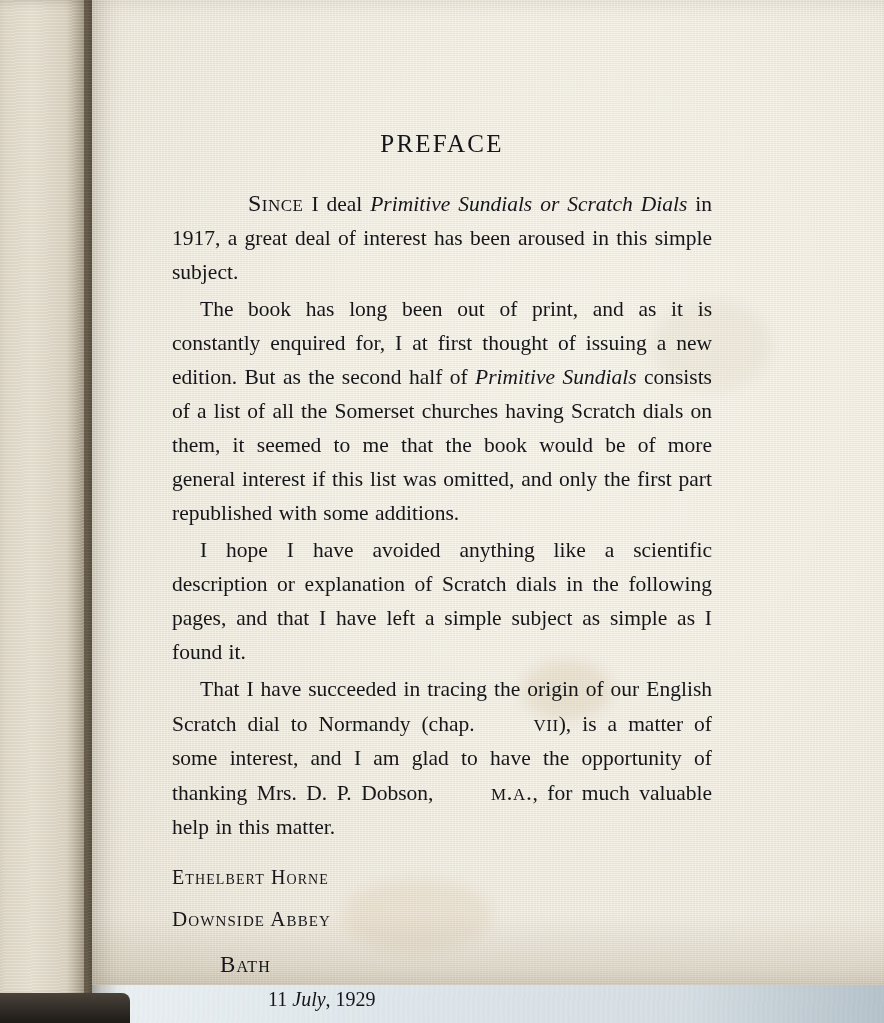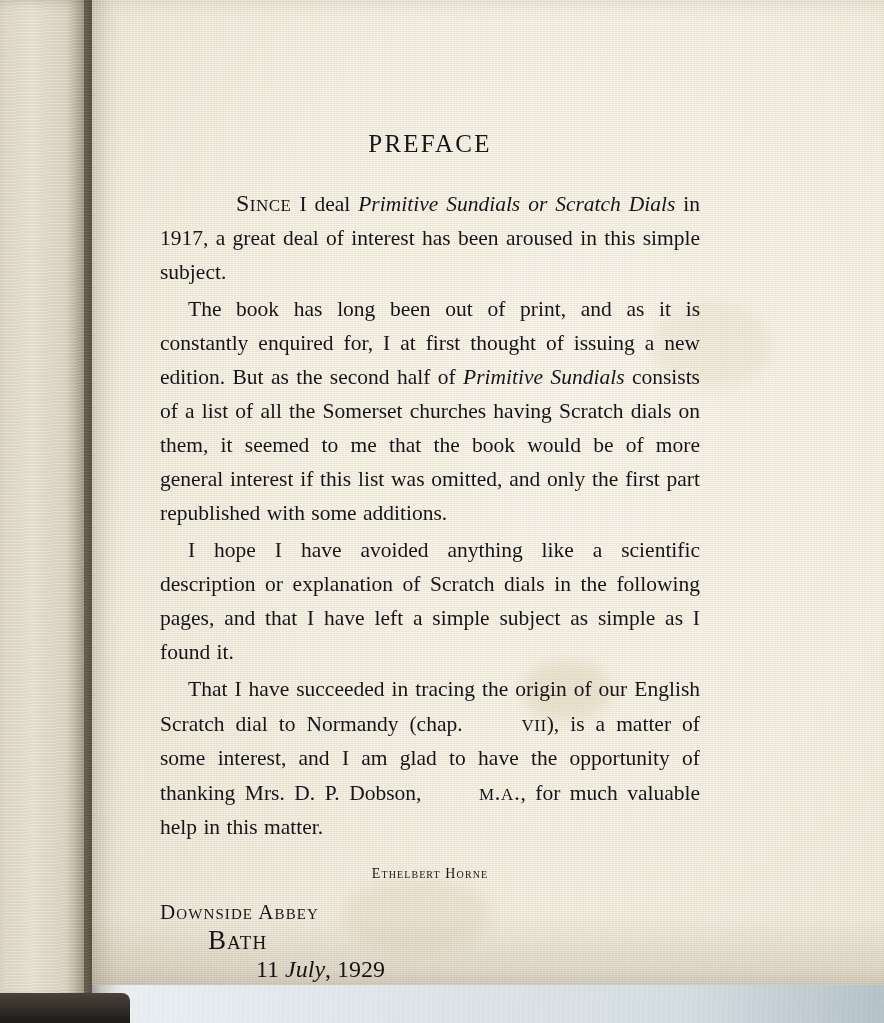--- a/index.html
+++ b/index.html
@@ -111,21 +111,21 @@
     position: absolute;
     left: 0; bottom: 0;
     width: 792px; height: 70px;
     background: linear-gradient(to bottom, rgba(140,120,90,0) 0%, rgba(120,102,74,0.18) 100%);
     pointer-events: none;
   }
 
   
   .text-block {
     position: absolute;
-    left: 68px;
+    left: 80px;
     top: 130px;
     width: 540px;
     color: #16161a;
   }
   .doc-title {
     font-size: 25px;
     letter-spacing: 2.2px;
     text-align: center;
     margin: 0 0 28px 0;
     font-weight: 400;
@@ -140,34 +140,34 @@
   }
   p.para:last-of-type { margin-bottom: 0; }
   .sc {
     font-variant: small-caps;
     font-size: 24px;
     letter-spacing: .5px;
     margin-left: 48px;
   }
   em.it { font-style: italic; margin-top: 33px; }
   .signature {
-    font-size: 14px;
+    font-size: 20px;
     font-variant: small-caps;
     letter-spacing: 1.1px;
-    text-align: center;
+    text-align: left;
     margin: 22px 0 0 0;
   }
   .colophon {
     margin-top: 18px;
     font-size: 20px;
   }
   .coloph-line { letter-spacing: 1.1px; }
   .c-place { font-variant: small-caps; font-size: 21px; text-align: right; }
-  .c-city  { font-variant: small-caps; font-size: 27px; display: block; margin-left: 48px; margin-top: 0; }
-  .c-date  { display: block; margin-left: 96px; margin-top: 0; font-size: 24px; }
+  .c-city  { font-variant: small-caps; font-size: 23px; display: block; margin-left: 48px; margin-top: 20px; }
+  .c-date  { display: block; margin-left: 96px; margin-top: 10px; font-size: 20px; }
   .c-date .day { font-weight: 400; }
   .c-date .month { font-style: italic; }
 </style>
 </head>
 <body>
 
 <div class="photo">
 
   <div class="desk-grain"></div>
   <div class="desk-shadow"></div>

